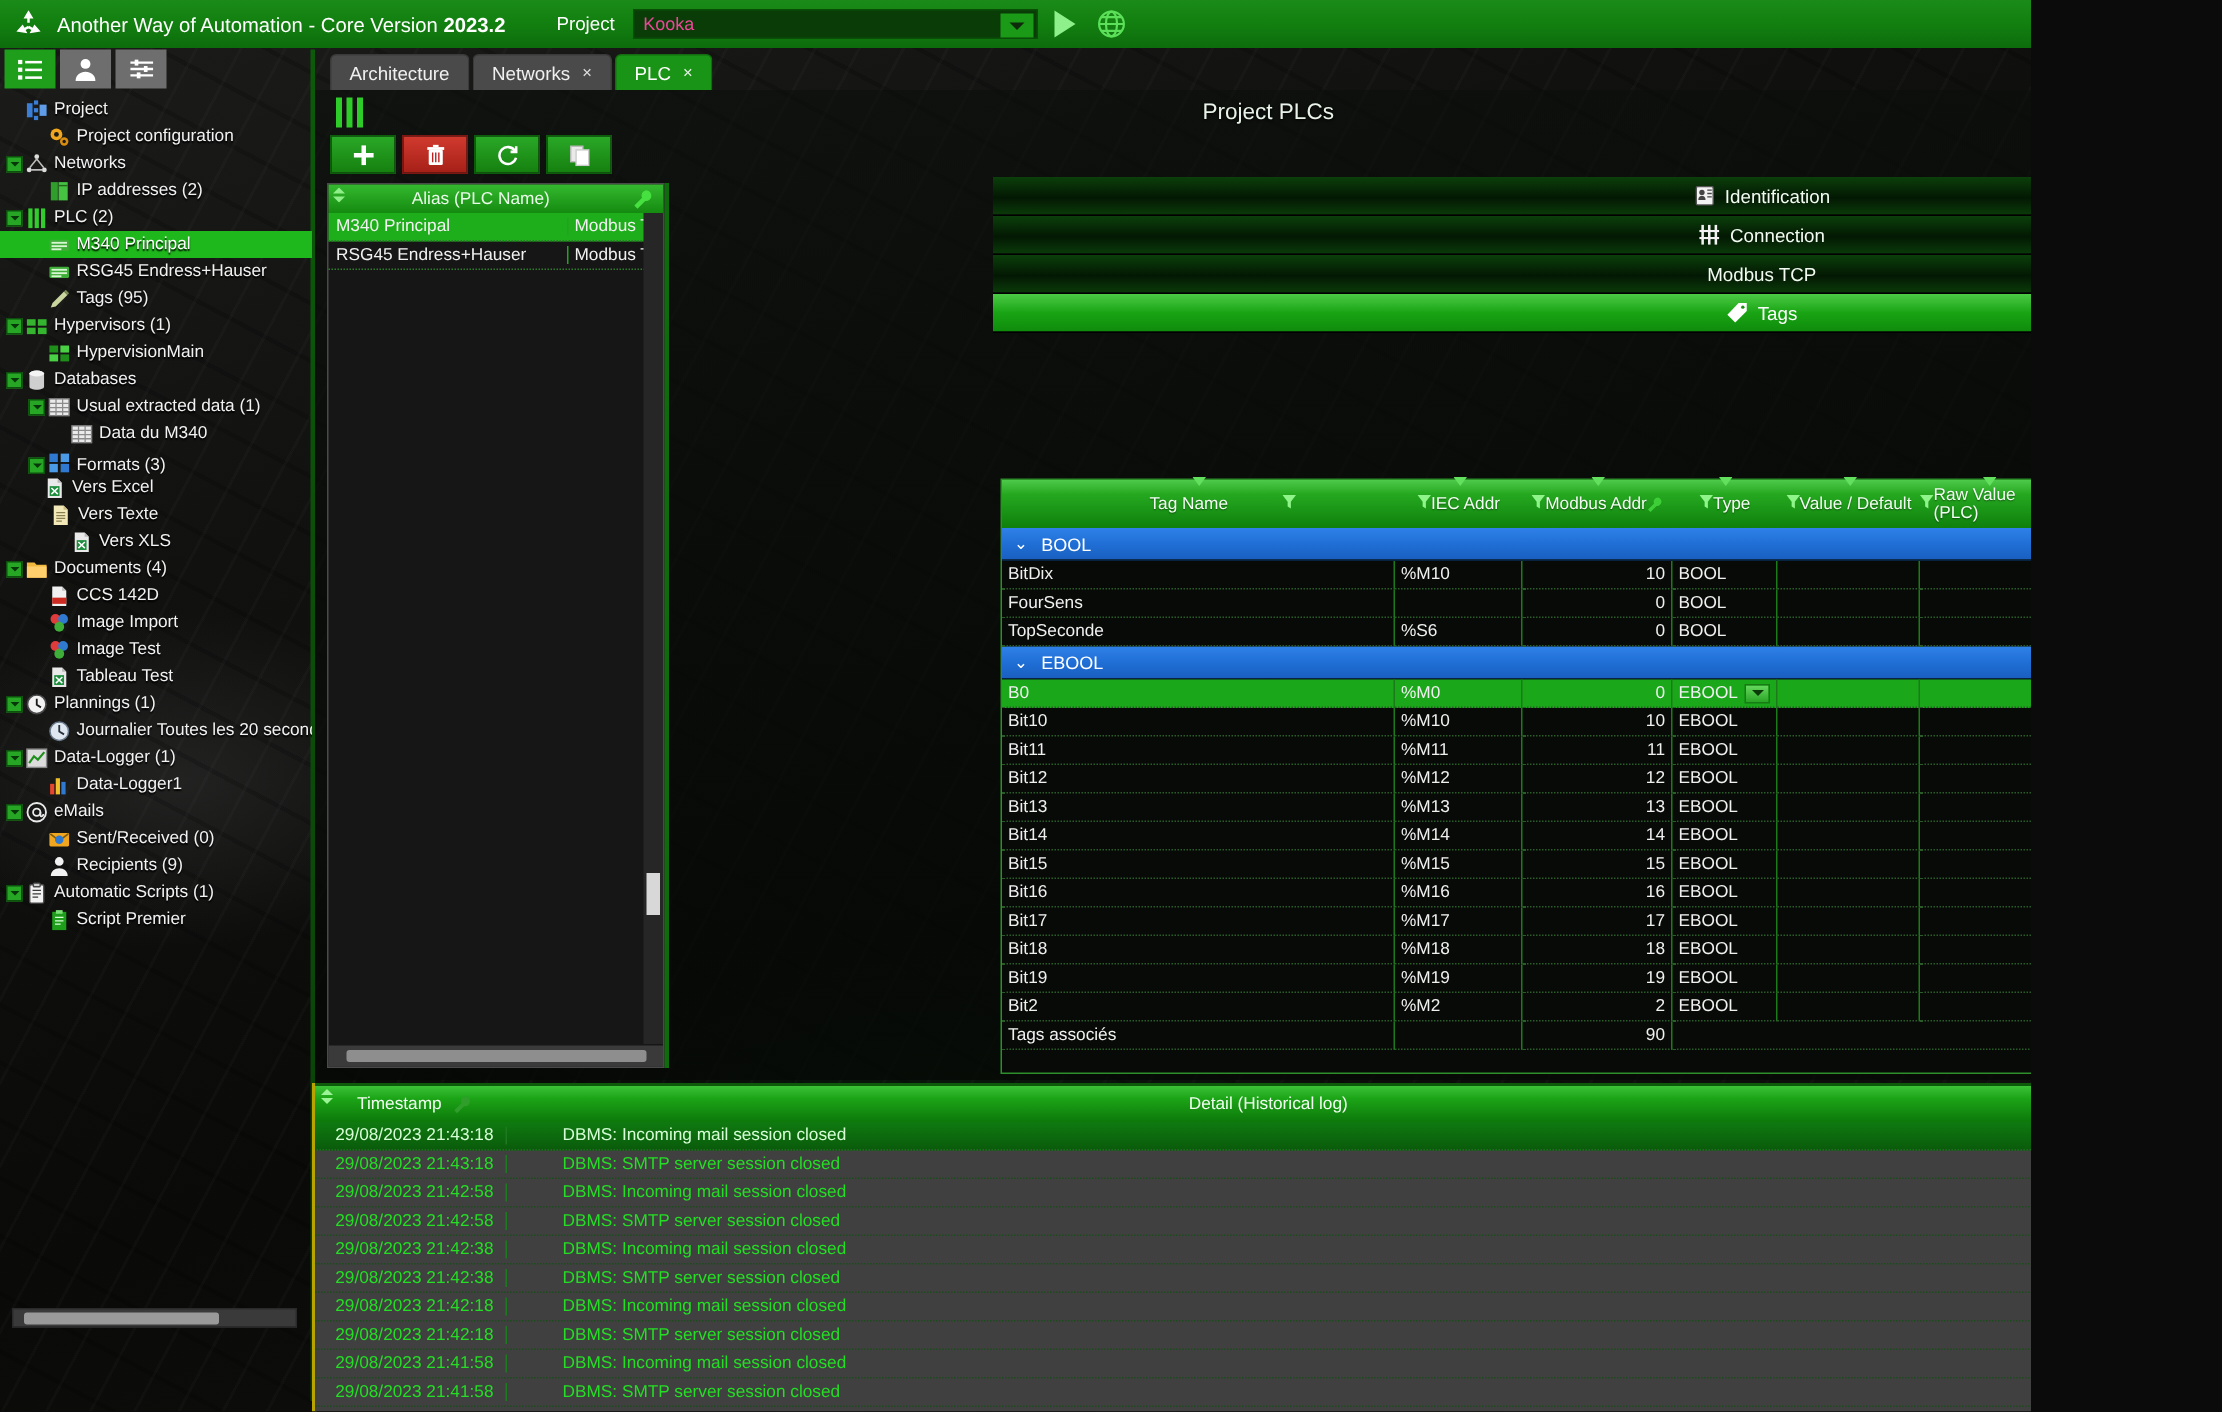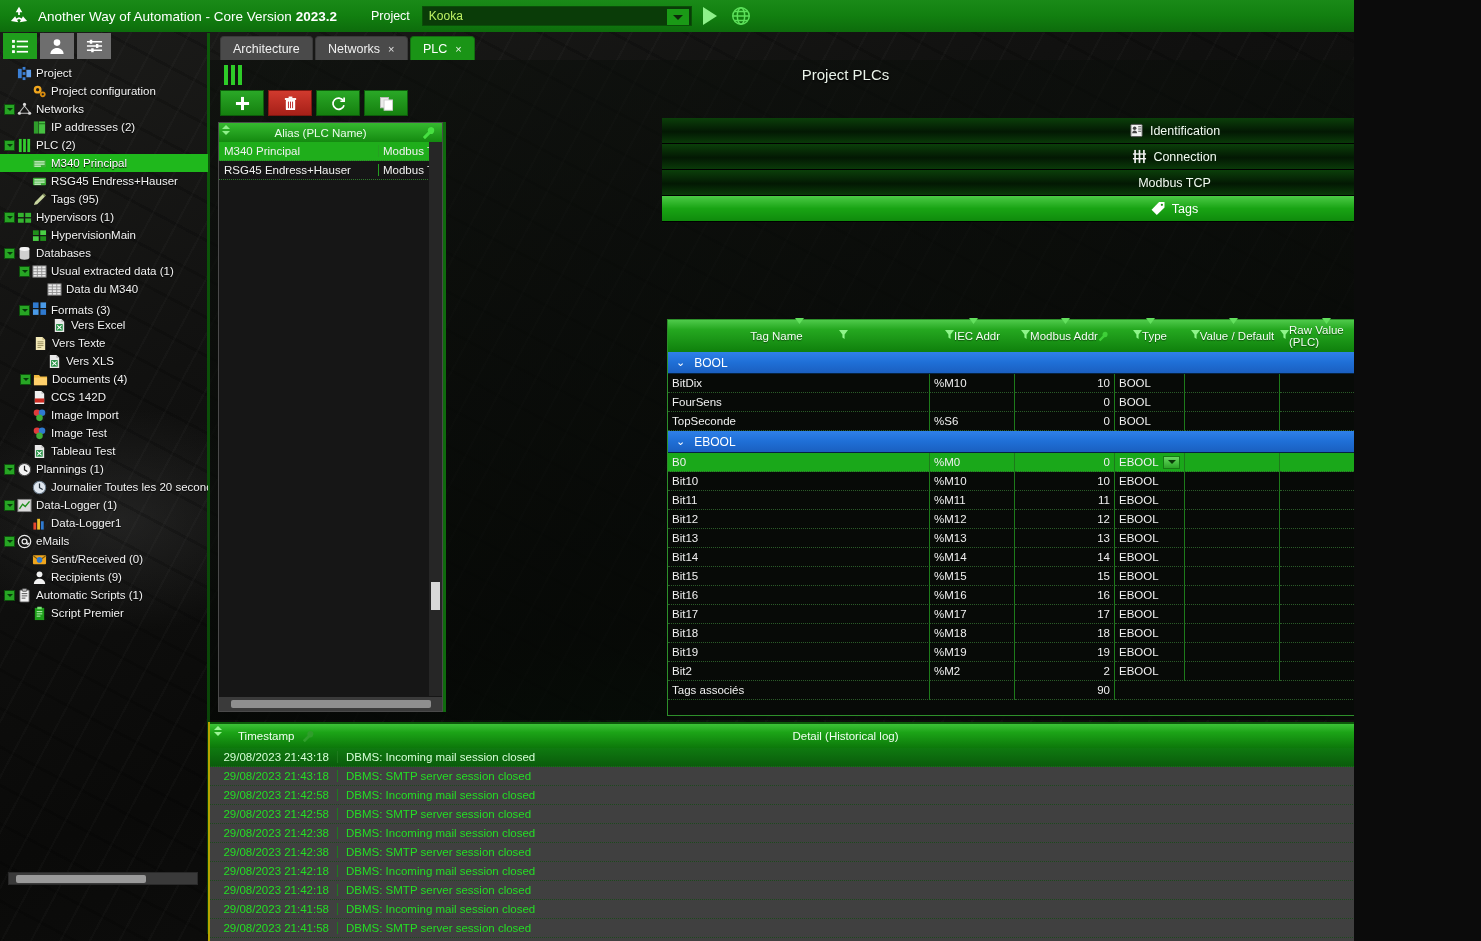--- a/index.html
+++ b/index.html
@@ -35,21 +35,21 @@
   }
   .tb-logo{ width:26px; height:26px; margin-left:6px; display:flex; align-items:center; justify-content:center; }
   .tb-title{ color:#fff; font-size:13.5px; margin-left:6px; white-space:nowrap; }
   .tb-title b{ font-weight:bold; }
   .tb-projlabel{ color:#fff; font-size:12.5px; margin-left:34px; }
   .tb-projbox{
     position:relative; margin-left:12px; width:270px; height:20px;
     background:#0a3c08; border:1px solid #0a4f08;
     display:flex; align-items:center;
   }
-  .tb-projbox span{ color:#bef264; font-size:12px; padding-left:6px; }
+  .tb-projbox span{ color:#ec4899; font-size:12px; padding-left:6px; }
   .tb-projarrow{
     position:absolute; right:2px; top:2px; width:22px; height:16px;
     background:#1a9a16; display:flex; align-items:center; justify-content:center;
   }
   .caret-dn{ width:0;height:0;border-left:5px solid transparent;border-right:5px solid transparent;border-top:5px solid #0d2b0b; }
   .tb-play{ margin-left:8px; width:20px; height:20px; display:flex; align-items:center; justify-content:center; }
   .tri-right{ width:0;height:0;border-top:9px solid transparent;border-bottom:9px solid transparent;border-left:14px solid #8ef08a; }
   .tb-globe{ margin-left:10px; width:22px;height:22px; }
   .tb-spacer{ flex:1; }
   .wbtn{ width:46px; height:32px; display:flex; align-items:center; justify-content:center; color:#dff7dd; }
@@ -213,21 +213,21 @@
     background:linear-gradient(180deg,#3dc238 0%,#1ca417 35%,#0c780a 100%);
     color:#f0fff0; font-size:11.5px;
   }
   .log-head .lh-ts{ position:absolute; left:28px; top:0; height:24px; display:flex; align-items:center; gap:8px; }
   .log-head .lh-dt{ position:absolute; left:0; right:0; top:0; height:24px; display:flex; align-items:center; justify-content:center; }
   .log-head .lh-rf{ position:absolute; right:8px; top:3px; }
   .log-head .lh-grip{ position:absolute; left:3px; top:2px; width:10px; height:10px; }
   .logrow{ height:19px; display:flex; align-items:center; font-size:11.5px; color:#24dd24; border-bottom:1px dotted #1c4a1c; }
   .logrow.sel{ background:linear-gradient(180deg,#0f7a10,#0a5c0b); color:#d6ffd6; }
   .logrow .ts{ width:128px; text-align:right; padding-right:8px; border-right:1px solid #1e7a1e; }
-  .logrow .dt{ padding-left:8px; flex:1; overflow:hidden; white-space:nowrap; }
+  .logrow .dt{ padding-left:8px; flex:1; overflow:hidden; white-space:nowrap;margin-left:29px; }
   .logpanel-edge{ position:absolute; left:208px; top:722px; width:3px; height:219px; background:#b7a400; }
 
   svg{ display:block; }
 </style>
 </head>
 <body>
 
 <div id="app">
   <div class="backdrop"></div>
 
@@ -466,21 +466,21 @@
           <span class="ticon">
             <svg width="15" height="15" viewBox="0 0 16 16">
               <rect x="1" y="1.5" width="6" height="6" fill="#2f7ad0"></rect>
               <rect x="9" y="1.5" width="6" height="6" fill="#4a9ae8"></rect>
               <rect x="1" y="8.8" width="6" height="6" fill="#4a9ae8"></rect>
               <rect x="9" y="8.8" width="6" height="6" fill="#2f7ad0"></rect>
             </svg>
           </span>
           <span class="tlabel">Formats (3)</span>
         </div>
-        <div class="tnode" style="padding-left: 39px;">
+        <div class="tnode" style="padding-left: 16px;">
           <span class="texp empty"></span>
           <span class="ticon">
             <svg width="15" height="15" viewBox="0 0 16 16">
               <path d="M3 1h7l3 3v11H3Z" fill="#e9e9e9"></path>
               <path d="M10 1l3 3h-3Z" fill="#b9b9b9"></path>
               <rect x="4.4" y="6.5" width="7" height="7" fill="#1e8e3e"></rect>
               <path d="M5.6 7.8l4.6 4.4M10.2 7.8l-4.6 4.4" stroke="#fff" stroke-width="1.1"></path>
             </svg>
           </span>
           <span class="tlabel">Vers Excel</span>
@@ -501,21 +501,21 @@
           <span class="ticon">
             <svg width="15" height="15" viewBox="0 0 16 16">
               <path d="M3 1h7l3 3v11H3Z" fill="#e9e9e9"></path>
               <path d="M10 1l3 3h-3Z" fill="#b9b9b9"></path>
               <rect x="4.4" y="6.5" width="7" height="7" fill="#1e8e3e"></rect>
               <path d="M5.6 7.8l4.6 4.4M10.2 7.8l-4.6 4.4" stroke="#fff" stroke-width="1.1"></path>
             </svg>
           </span>
           <span class="tlabel">Vers XLS</span>
         </div>
-        <div class="tnode" style="padding-left: 20px;">
+        <div class="tnode" style="padding-left: 4px;">
           <span class="texp">
             <i></i>
           </span>
           <span class="ticon">
             <svg width="15" height="15" viewBox="0 0 16 16">
               <path d="M1 3.2h5.4l1.4 1.6H15v9.2H1Z" fill="#f0b93e"></path>
               <rect x="1" y="6" width="14" height="8" fill="#ffd06b"></rect>
             </svg>
           </span>
           <span class="tlabel">Documents (4)</span>
@@ -804,21 +804,21 @@
               <circle cx="11.6" cy="4" r="1.2" fill="#1a8f16"></circle>
             </svg>
           </span>
           <span>Tags</span>
         </div>
       </div>
 
 
     <div class="tagsgrid">
       <div class="tg-head" id="tghead">
-          <div class="hc" style="left: 0px; width: 262px;">
+          <div class="hc" style="left: 16px; width: 262px;">
             <span>Tag Name</span>
             <span style="margin-left:36px"><svg class="funnel" width="9" height="10" viewBox="0 0 10 11">
                 <path d="M0 0h10L6.2 5v5L3.8 8.4V5Z" fill="#8ff58a"></path>
               </svg></span>
           </div>
           <span class="hdot" style="left: 127px;">
             <svg width="9" height="6" viewBox="0 0 9 6">
               <path d="M0 0h9L4.5 6Z" fill="#63e05e"></path>
             </svg>
           </span>

